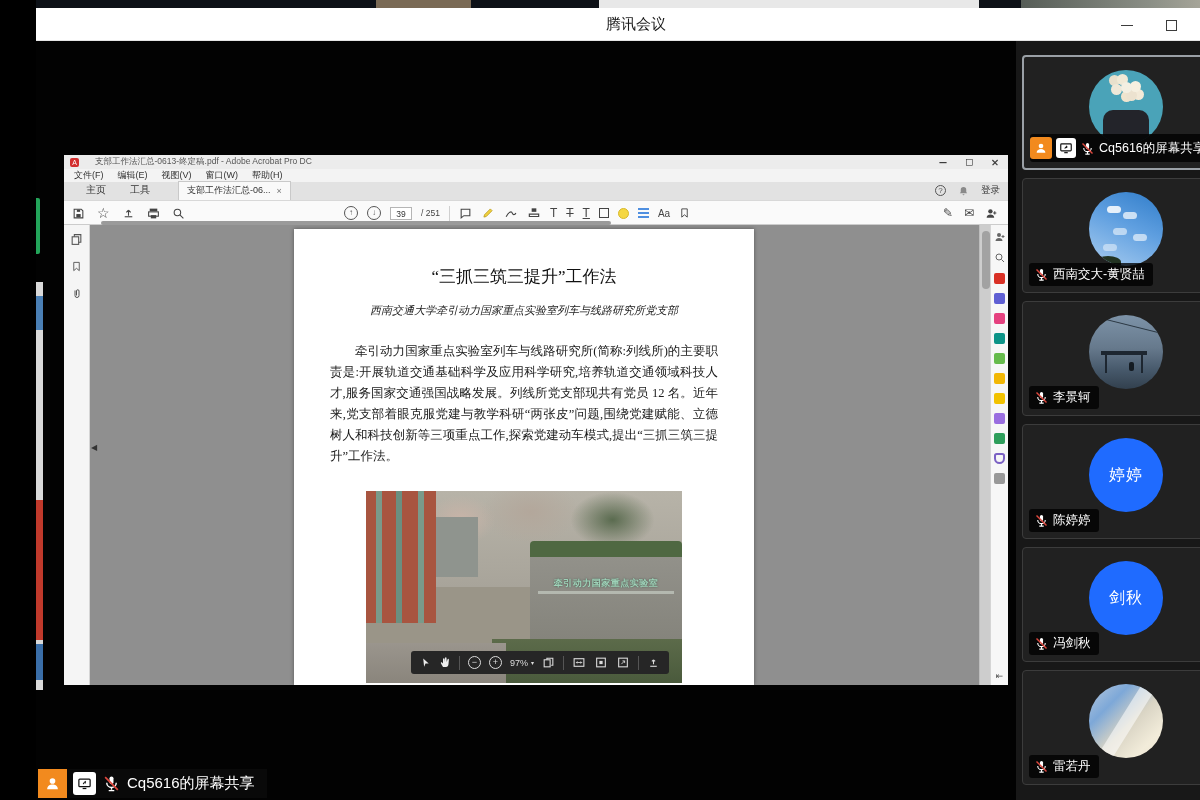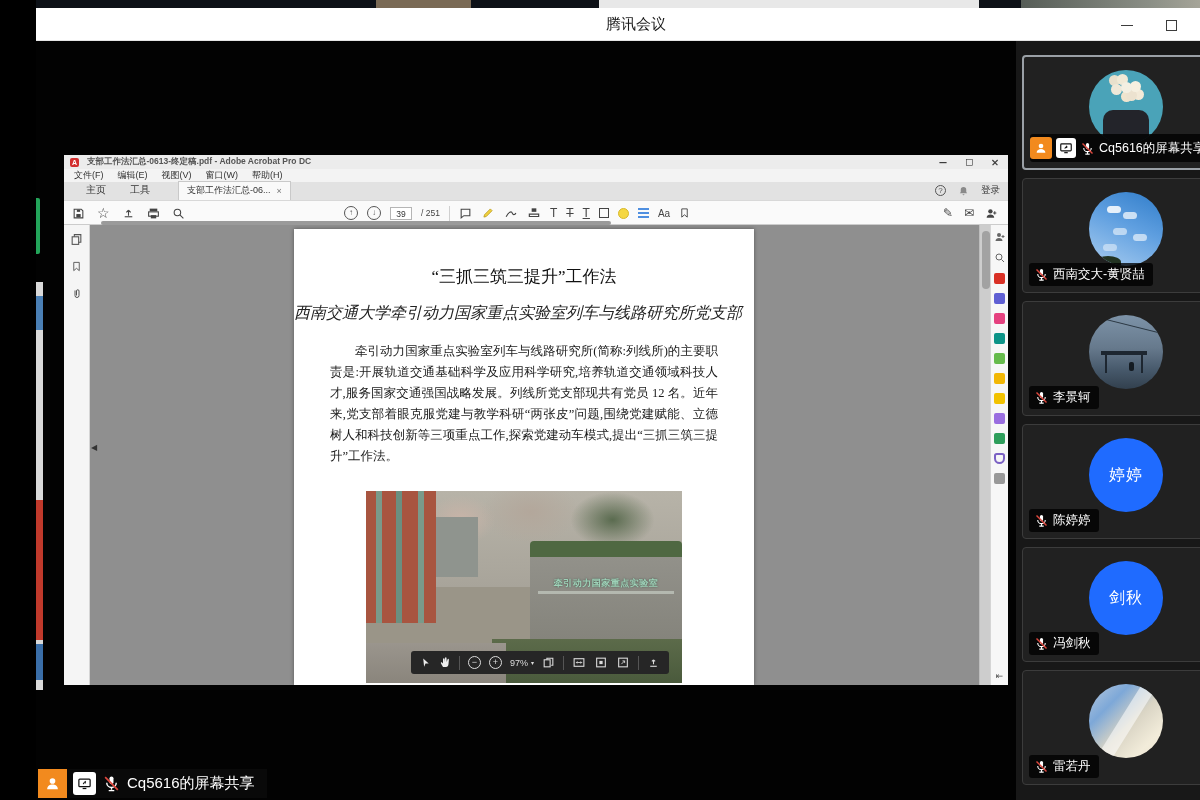--- a/index.html
+++ b/index.html
@@ -57,21 +57,21 @@
 
   
   .sliver-green{left:0;top:157px;width:4px;height:56px;background:#23a55a;border-radius:0 2px 2px 0;}
   .sliver-strip{left:0;top:282px;width:7px;height:408px;background:#d9d9d9;}
   .sliver-strip .b1{position:absolute;left:0;top:14px;width:7px;height:34px;background:#4a7fb5;}
   .sliver-strip .b2{position:absolute;left:0;top:218px;width:7px;height:140px;background:#c0392b;}
   .sliver-strip .b3{position:absolute;left:0;top:362px;width:7px;height:36px;background:#3a6ea8;}
 
   
   .aw{left:28px;top:155px;width:944px;height:530px;background:#f6f6f6;display:flex;flex-direction:column;font-family:"Liberation Sans","DejaVu Sans",sans-serif;}
-  .aw-titlebar{height:14px;background:#ececec;display:flex;align-items:center;padding:0 6px;gap:8px;flex:none;font-weight:bold;}
+  .aw-titlebar{height:14px;background:#ececec;display:flex;align-items:center;padding:0 6px;gap:16px;flex:none;}
   .aw-titlebar .ticon{width:9px;height:9px;background:#d32f2f;border-radius:2px;color:#fff;font-size:7px;line-height:9px;text-align:center;flex:none;}
   .aw-titlebar .ttext{font-size:8.5px;color:#555;white-space:nowrap;}
   .aw-tc{margin-left:auto;display:flex;gap:12px;align-items:center;}
   .aw-tc .wc{transform:scale(.6);}
   .aw-menubar{height:13px;background:#f3f3f3;display:flex;align-items:center;gap:14px;padding:0 10px;flex:none;}
   .aw-menubar span{font-size:9px;color:#333;}
   .aw-tabrow{height:18px;background:#e2e2e2;display:flex;align-items:flex-end;padding:0 0 0 10px;flex:none;position:relative;}
   .aw-tab-btn{font-size:10px;color:#333;padding:2px 12px 3px;}
   .aw-tab-doc{background:#f9f9f9;border:1px solid #c9c9c9;border-bottom:none;font-size:9px;color:#333;padding:2px 8px 3px;display:flex;gap:6px;align-items:center;margin-left:16px;}
   .aw-tab-doc .x{color:#777;font-size:9px;}
@@ -101,21 +101,21 @@
   .v-scroll{width:11px;background:#cdcdcd;position:relative;flex:none;border-left:1px solid #bdbdbd;}
   .v-thumb{position:absolute;left:1.5px;top:6px;width:8px;height:58px;background:#a2a2a2;border-radius:4px;}
   .right-rail{width:18px;background:#f7f7f7;border-left:1px solid #d5d5d5;display:flex;flex-direction:column;align-items:center;padding-top:6px;gap:9px;flex:none;position:relative;}
   .rt{width:11px;height:11px;border-radius:2px;flex:none;}
   .rail-bottom{position:absolute;bottom:4px;left:0;width:100%;text-align:center;font-size:9px;color:#555;}
   .collapse-arrow{position:absolute;left:1px;top:218px;font-size:8px;color:#333;}
 
   
   .page{position:absolute;left:204px;top:4px;width:460px;height:456px;background:#fff;box-shadow:0 0 4px rgba(0,0,0,.4);overflow:hidden;font-family:"Liberation Serif","DejaVu Serif",serif;}
   .p-title{position:absolute;left:0;top:36px;width:100%;text-align:center;font-size:17px;font-weight:normal;color:#111;}
-  .p-sub{position:absolute;left:0;top:74px;width:100%;text-align:left;font-size:16px;color:#222;font-style:italic;}
+  .p-sub{position:absolute;left:0;top:74px;width:100%;text-align:center;font-size:11px;color:#222;font-style:italic;}
   .p-body{position:absolute;left:36px;top:112px;width:388px;font-size:12.5px;line-height:21px;color:#1a1a1a;text-align:justify;text-indent:2em;}
   .p-photo{position:absolute;left:72px;top:262px;width:316px;height:192px;overflow:hidden;background:#9a9588;}
   .ph-trees{position:absolute;left:0;top:0;width:100%;height:96px;
     background:radial-gradient(60px 40px at 78% 30%,#5a6b4f 0%,rgba(90,107,79,0) 70%),
                radial-gradient(70px 45px at 52% 22%,#b3a79b 0%,rgba(179,167,155,0) 70%),
                radial-gradient(50px 35px at 30% 30%,#c9b4a8 0%,rgba(201,180,168,0) 70%),
                linear-gradient(#b7b3a8 0%,#a8a49a 100%);}
   .ph-bldg{position:absolute;left:0;top:0;width:70px;height:132px;
     background:linear-gradient(90deg,#a85540 0 10px,#7a9a8a 10px 16px,#a85540 16px 30px,#6b8f80 30px 36px,#a85540 36px 52px,#7a9a8a 52px 58px,#a85540 58px 70px);}
   .ph-bldg2{position:absolute;left:70px;top:26px;width:42px;height:60px;background:#8f948e;}

